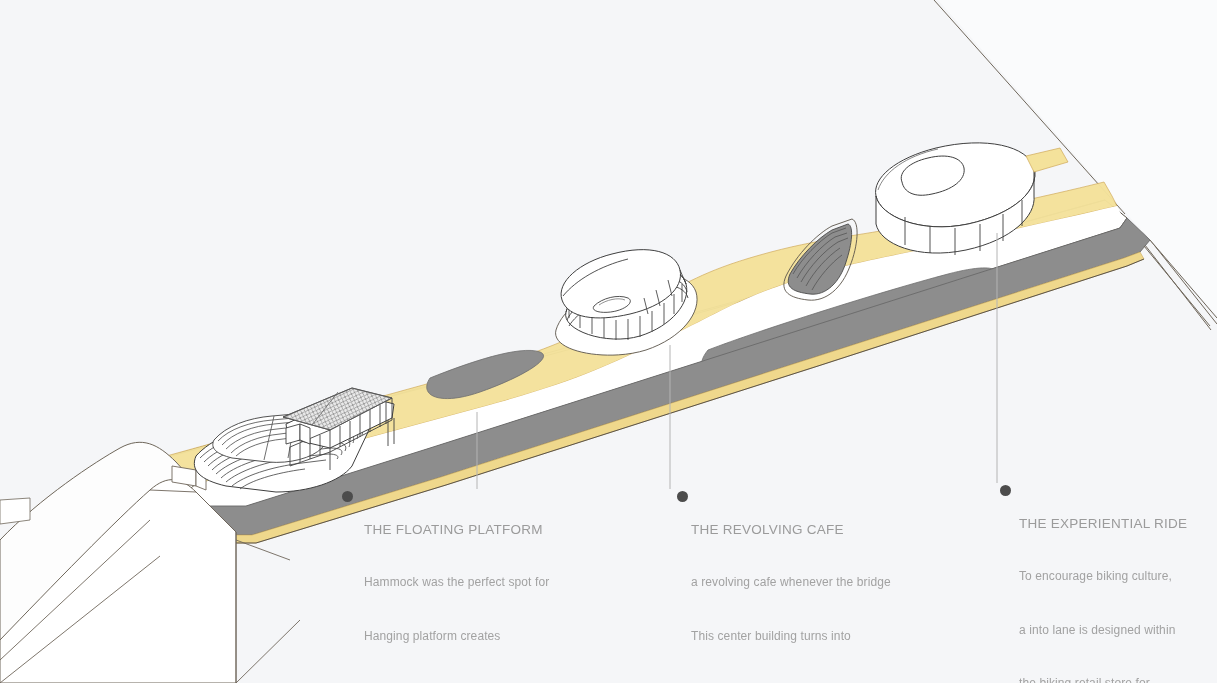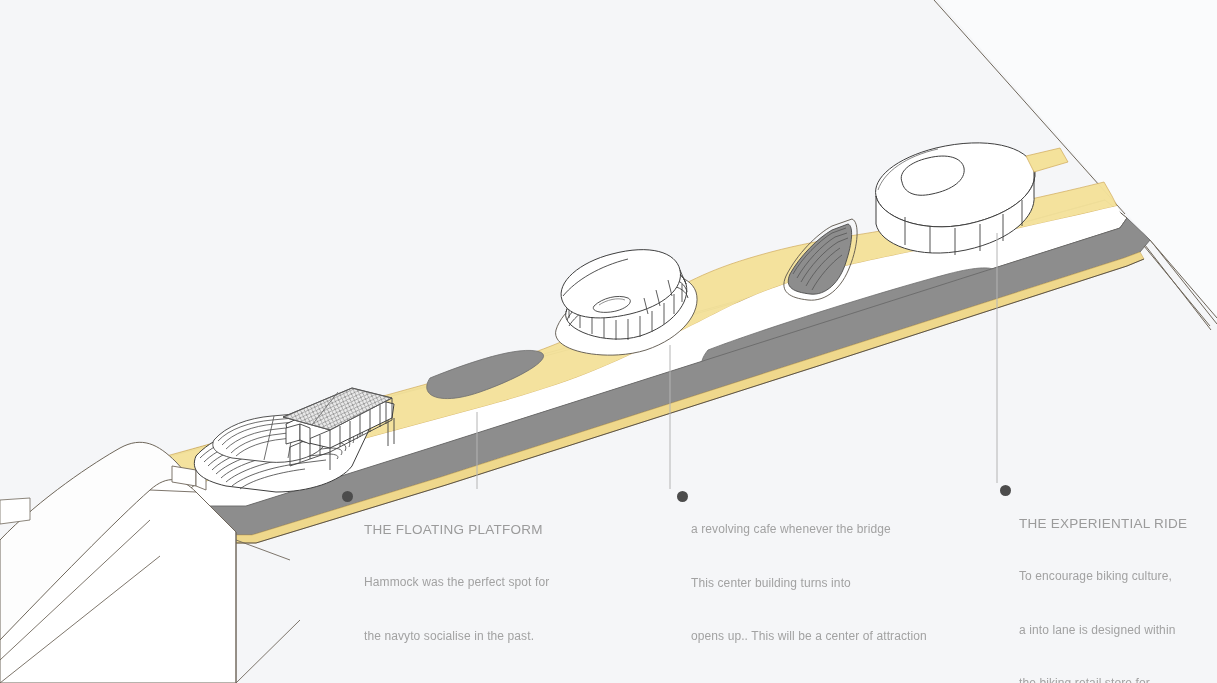--- a/index.html
+++ b/index.html
@@ -375,29 +375,29 @@
     </g>
   </svg>
 
   <div class="annotations">
 
     <div class="ann" style="left:333px;top:491px;">
       <span class="dot"></span>
       <div class="txt">
         <div class="title">THE FLOATING PLATFORM</div>
         <div class="body">Hammock was the perfect spot for</div>
-        <div class="body">the navyto socialise in the past.</div>
         <div class="body">Hanging platform creates</div>
         
       </div>
     </div>
 
     <div class="ann" style="left:668px;top:491px;">
       <span class="dot"></span>
       <div class="txt" style="left:14px;">
+        <div class="title">THE REVOLVING CAFE</div>
         <div class="body">a revolving cafe whenever the bridge</div>
         <div class="body">This center building turns into</div>
         <div class="body">opens up.. This will be a center of attraction</div>
         
       </div>
     </div>
 
     <div class="ann" style="left:991px;top:485px;">
       <span class="dot"></span>
       <div class="txt" style="left:19px;">

